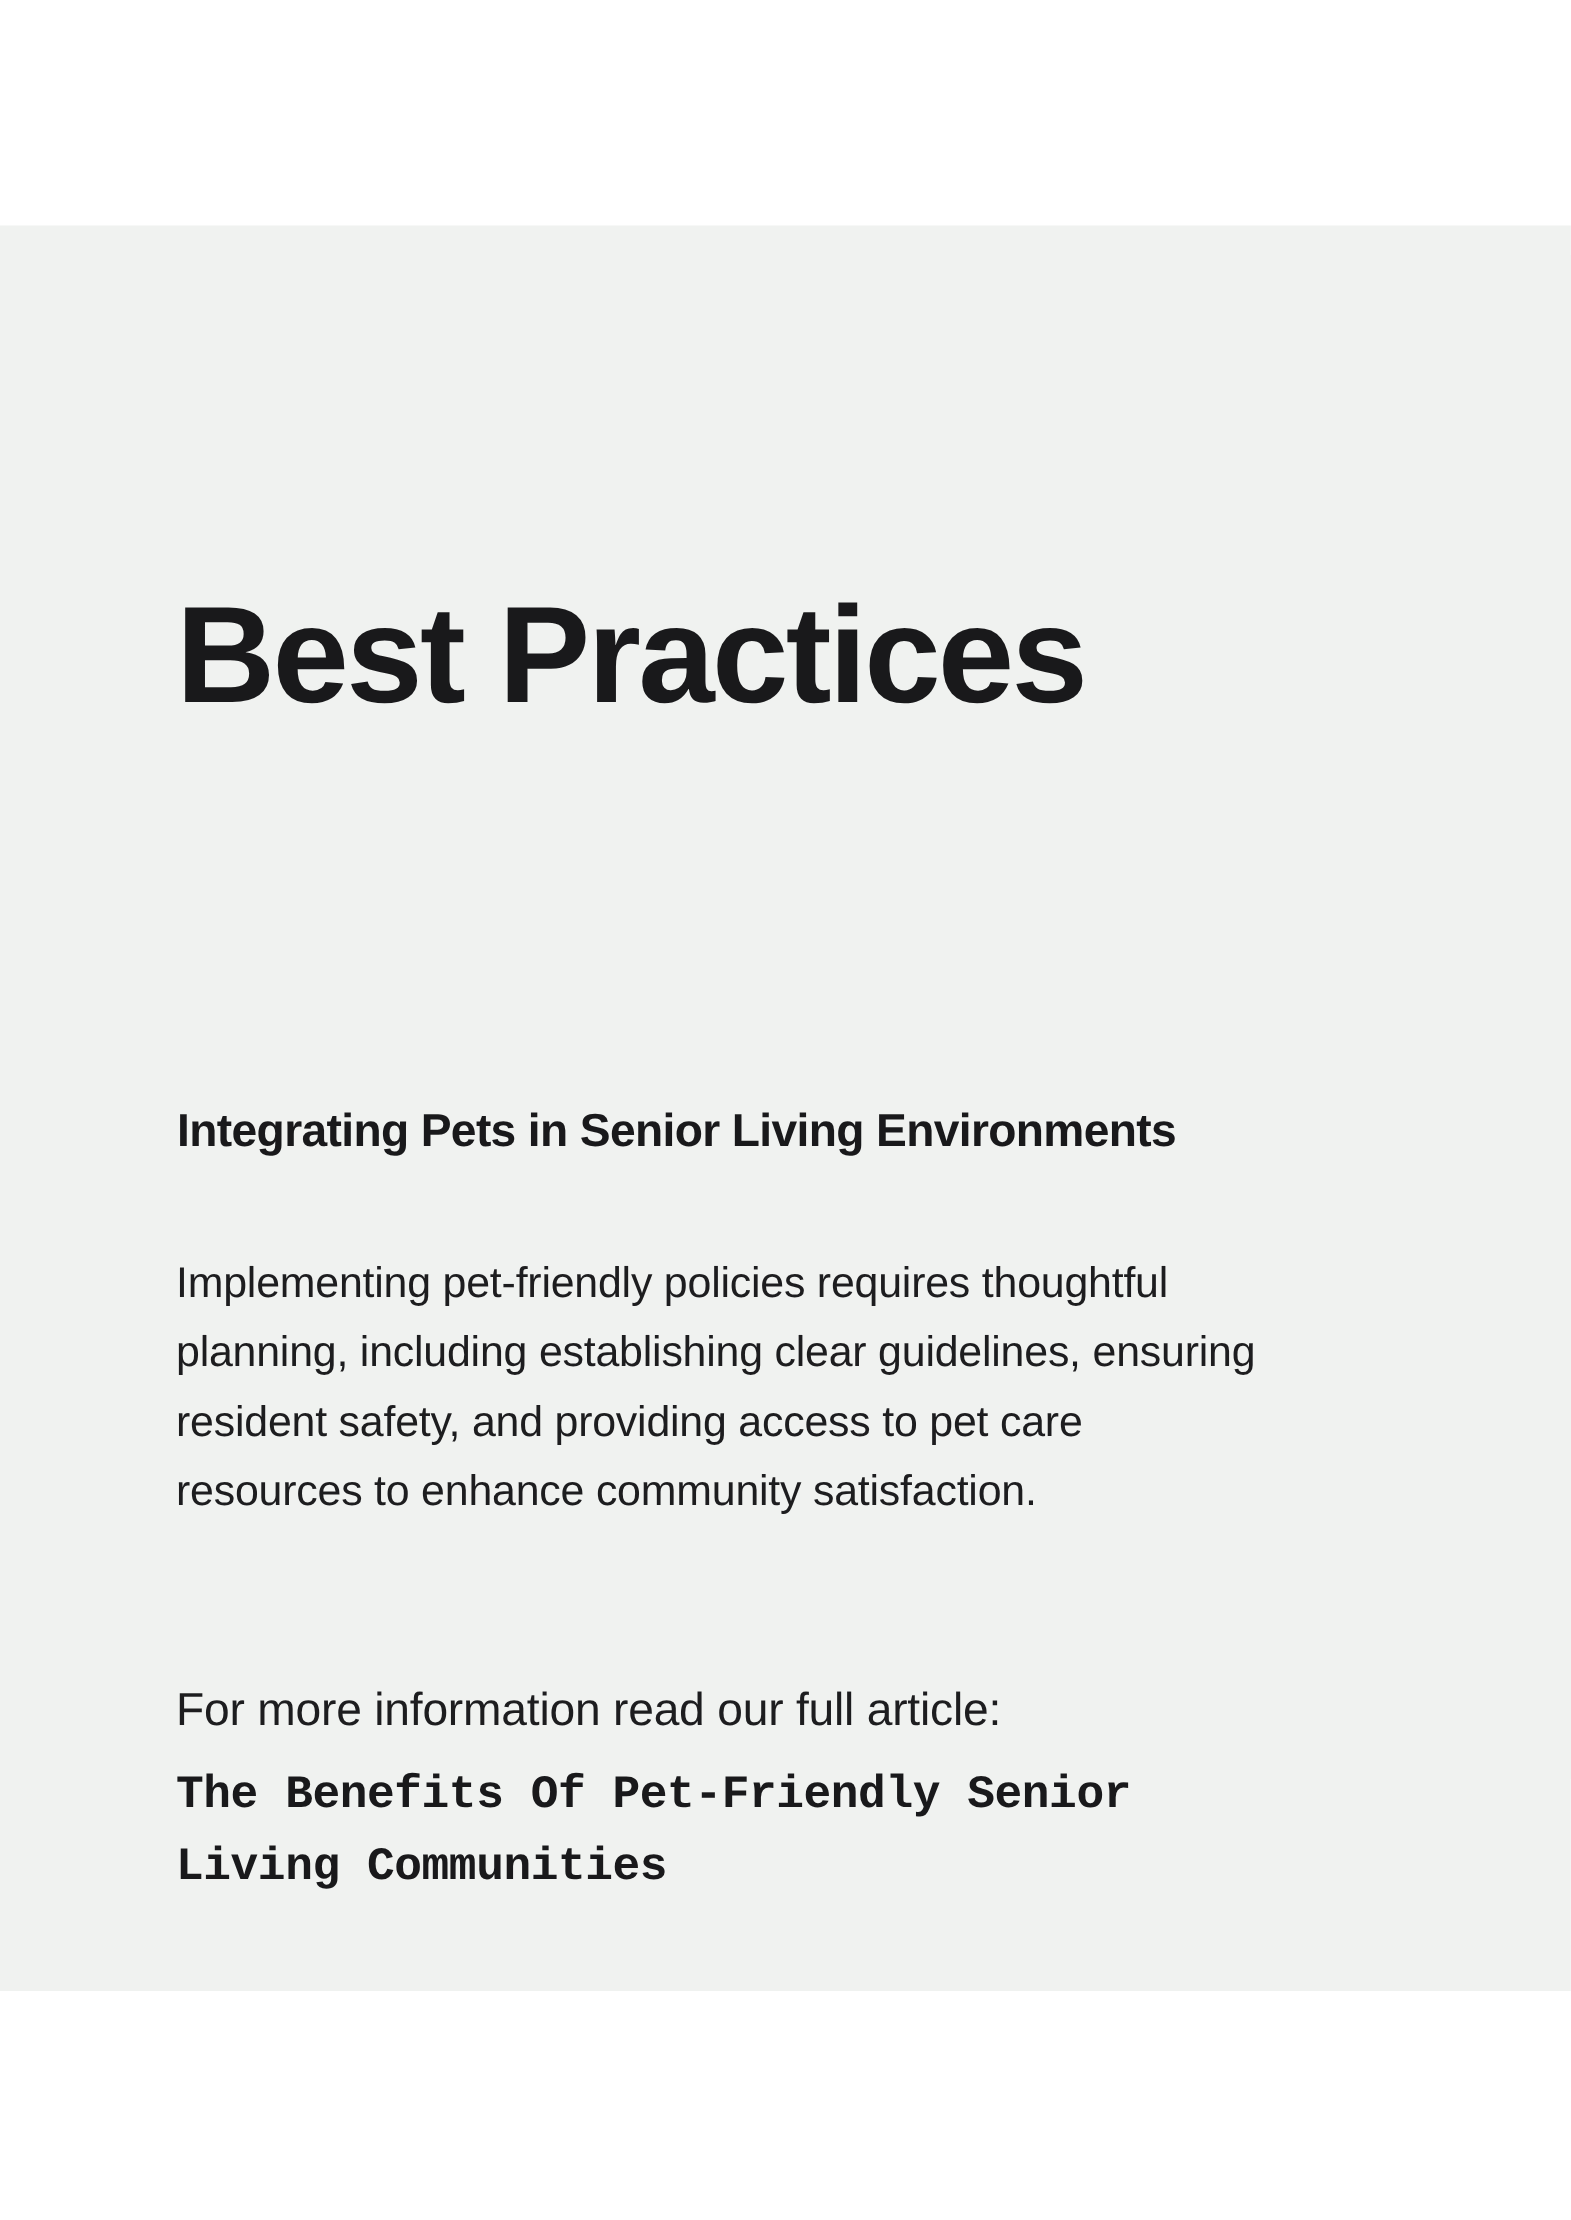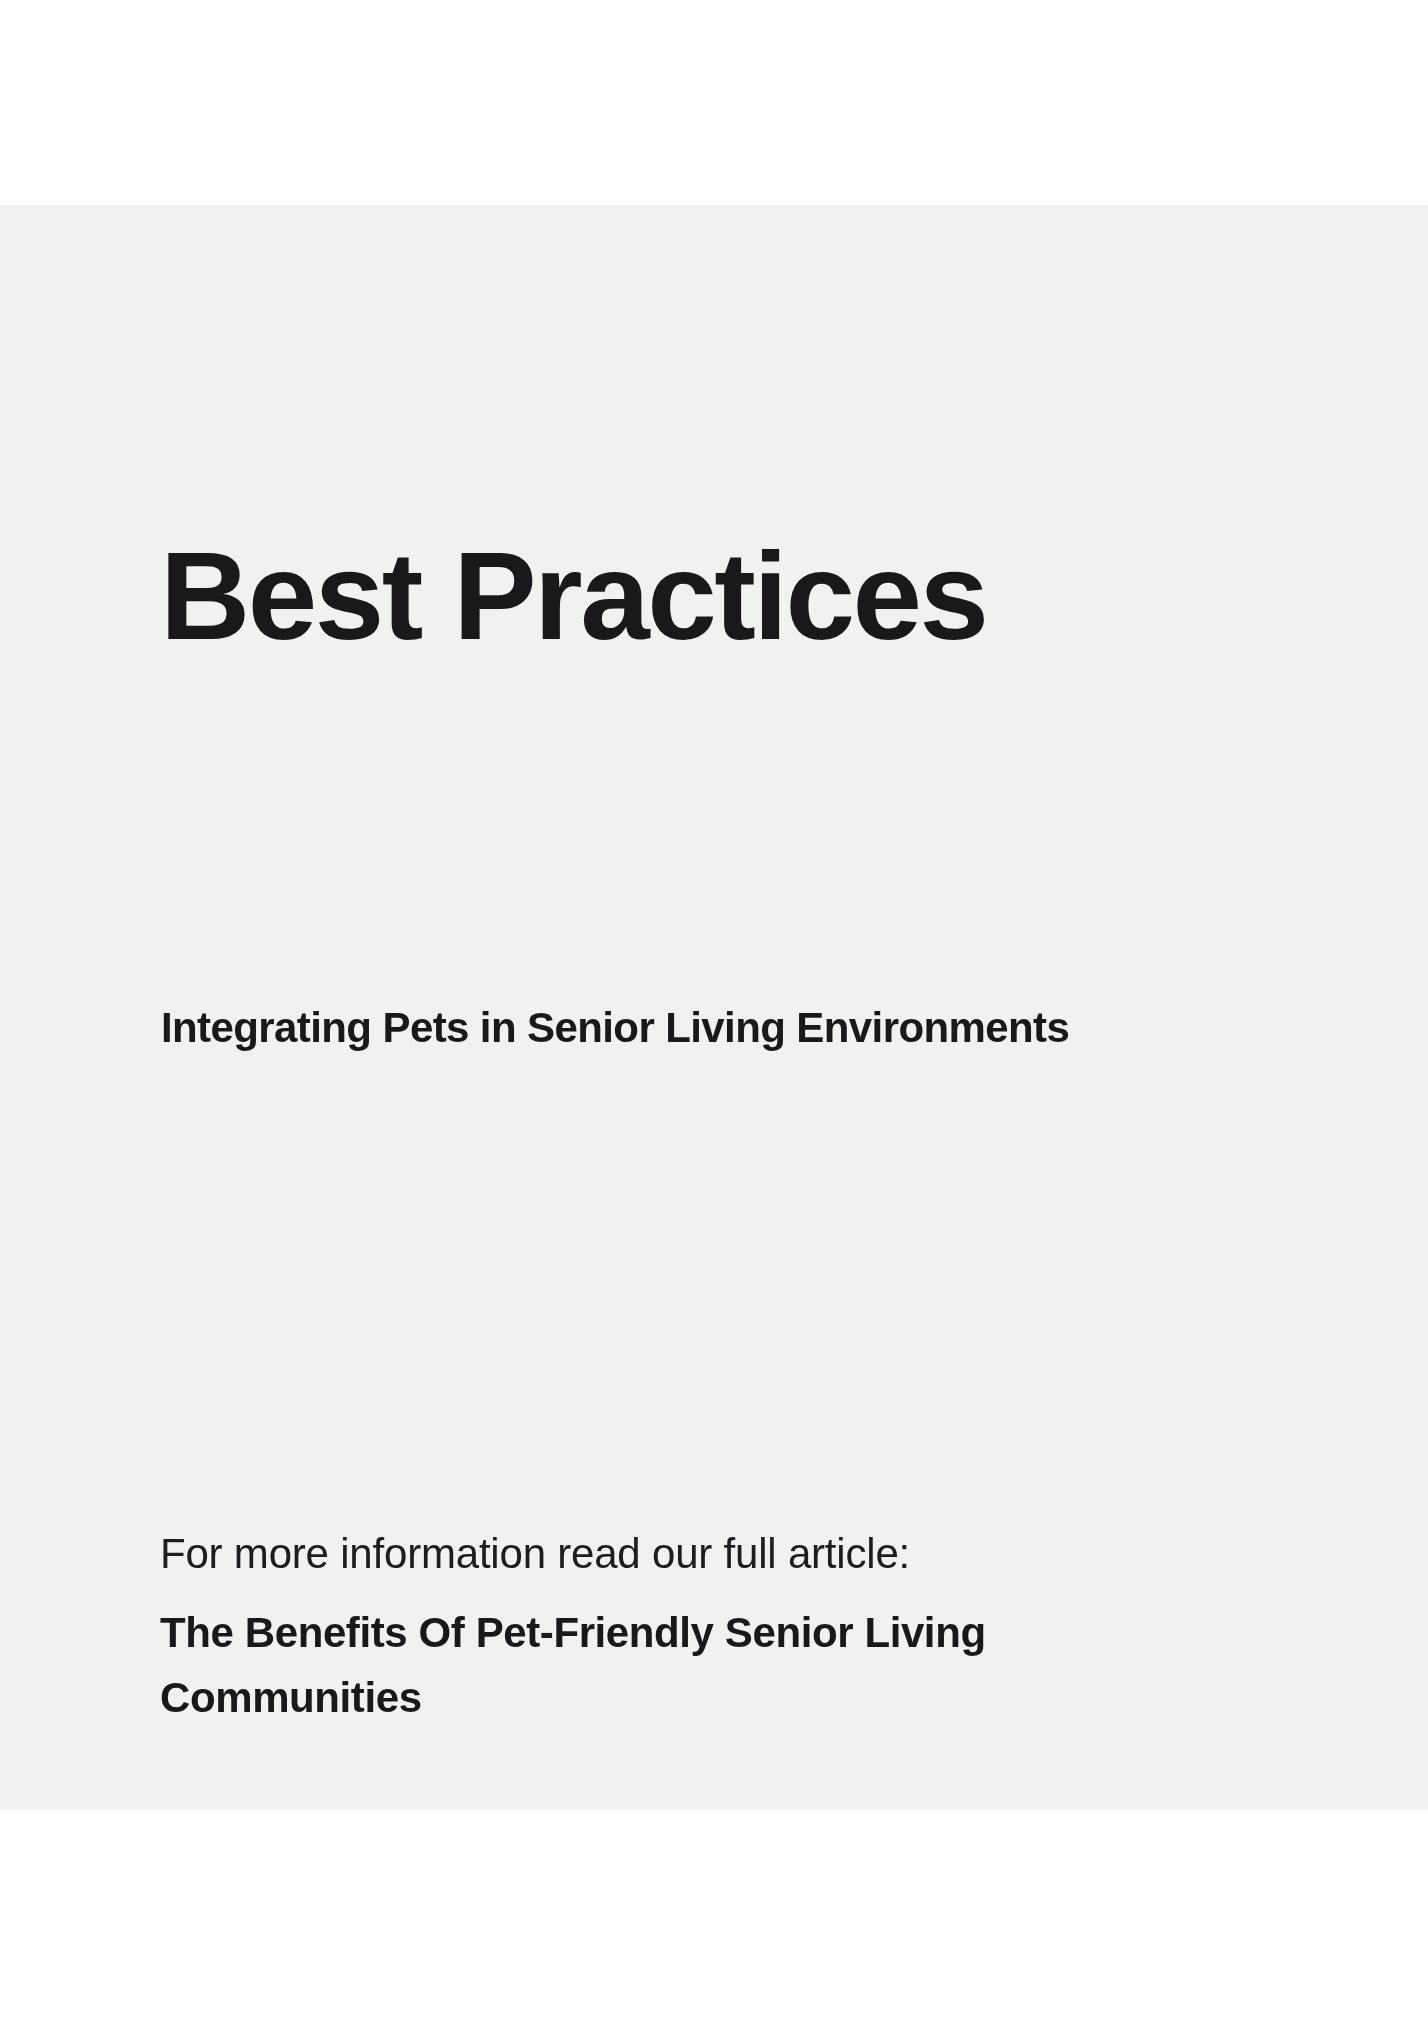--- a/index.html
+++ b/index.html
@@ -99,41 +99,42 @@
     font-family: "Liberation Sans", sans-serif;
     font-weight: 400;
     font-size: 42px;
     line-height: 1.55;
     letter-spacing: -0.2px;
     color: #1d1d1f;
     white-space: nowrap;
   }
   .cta-article {
     margin: 14px 0 0 0;
-    font-family: Liberation Sans, sans-serif;
+    font-family: Liberation Mono, monospace;
     font-weight: 700;
     font-size: 42px;
     line-height: 65px;
     letter-spacing: -0.4px;
     color: #19191b;
     width: 960px;
   }
 </style>
 </head>
 <body>
 
 <div class="page">
 
   <div class="card">
     <div class="card-inner">
 
       <h1 class="display-title">Best Practices</h1>
 
       <h2 class="subheading">Integrating Pets in Senior Living Environments</h2>
 
+      <p class="body-copy">Implementing pet-friendly policies requires thoughtful planning, including establishing clear guidelines, ensuring resident safety, and providing access to pet care resources to enhance community satisfaction.</p>
 
       <div class="cta">
         <p class="cta-lead">For more information read our full article:</p>
         <p class="cta-article">The Benefits Of Pet-Friendly Senior Living Communities</p>
       </div>
 
     </div>
   </div>
 
 </div>

